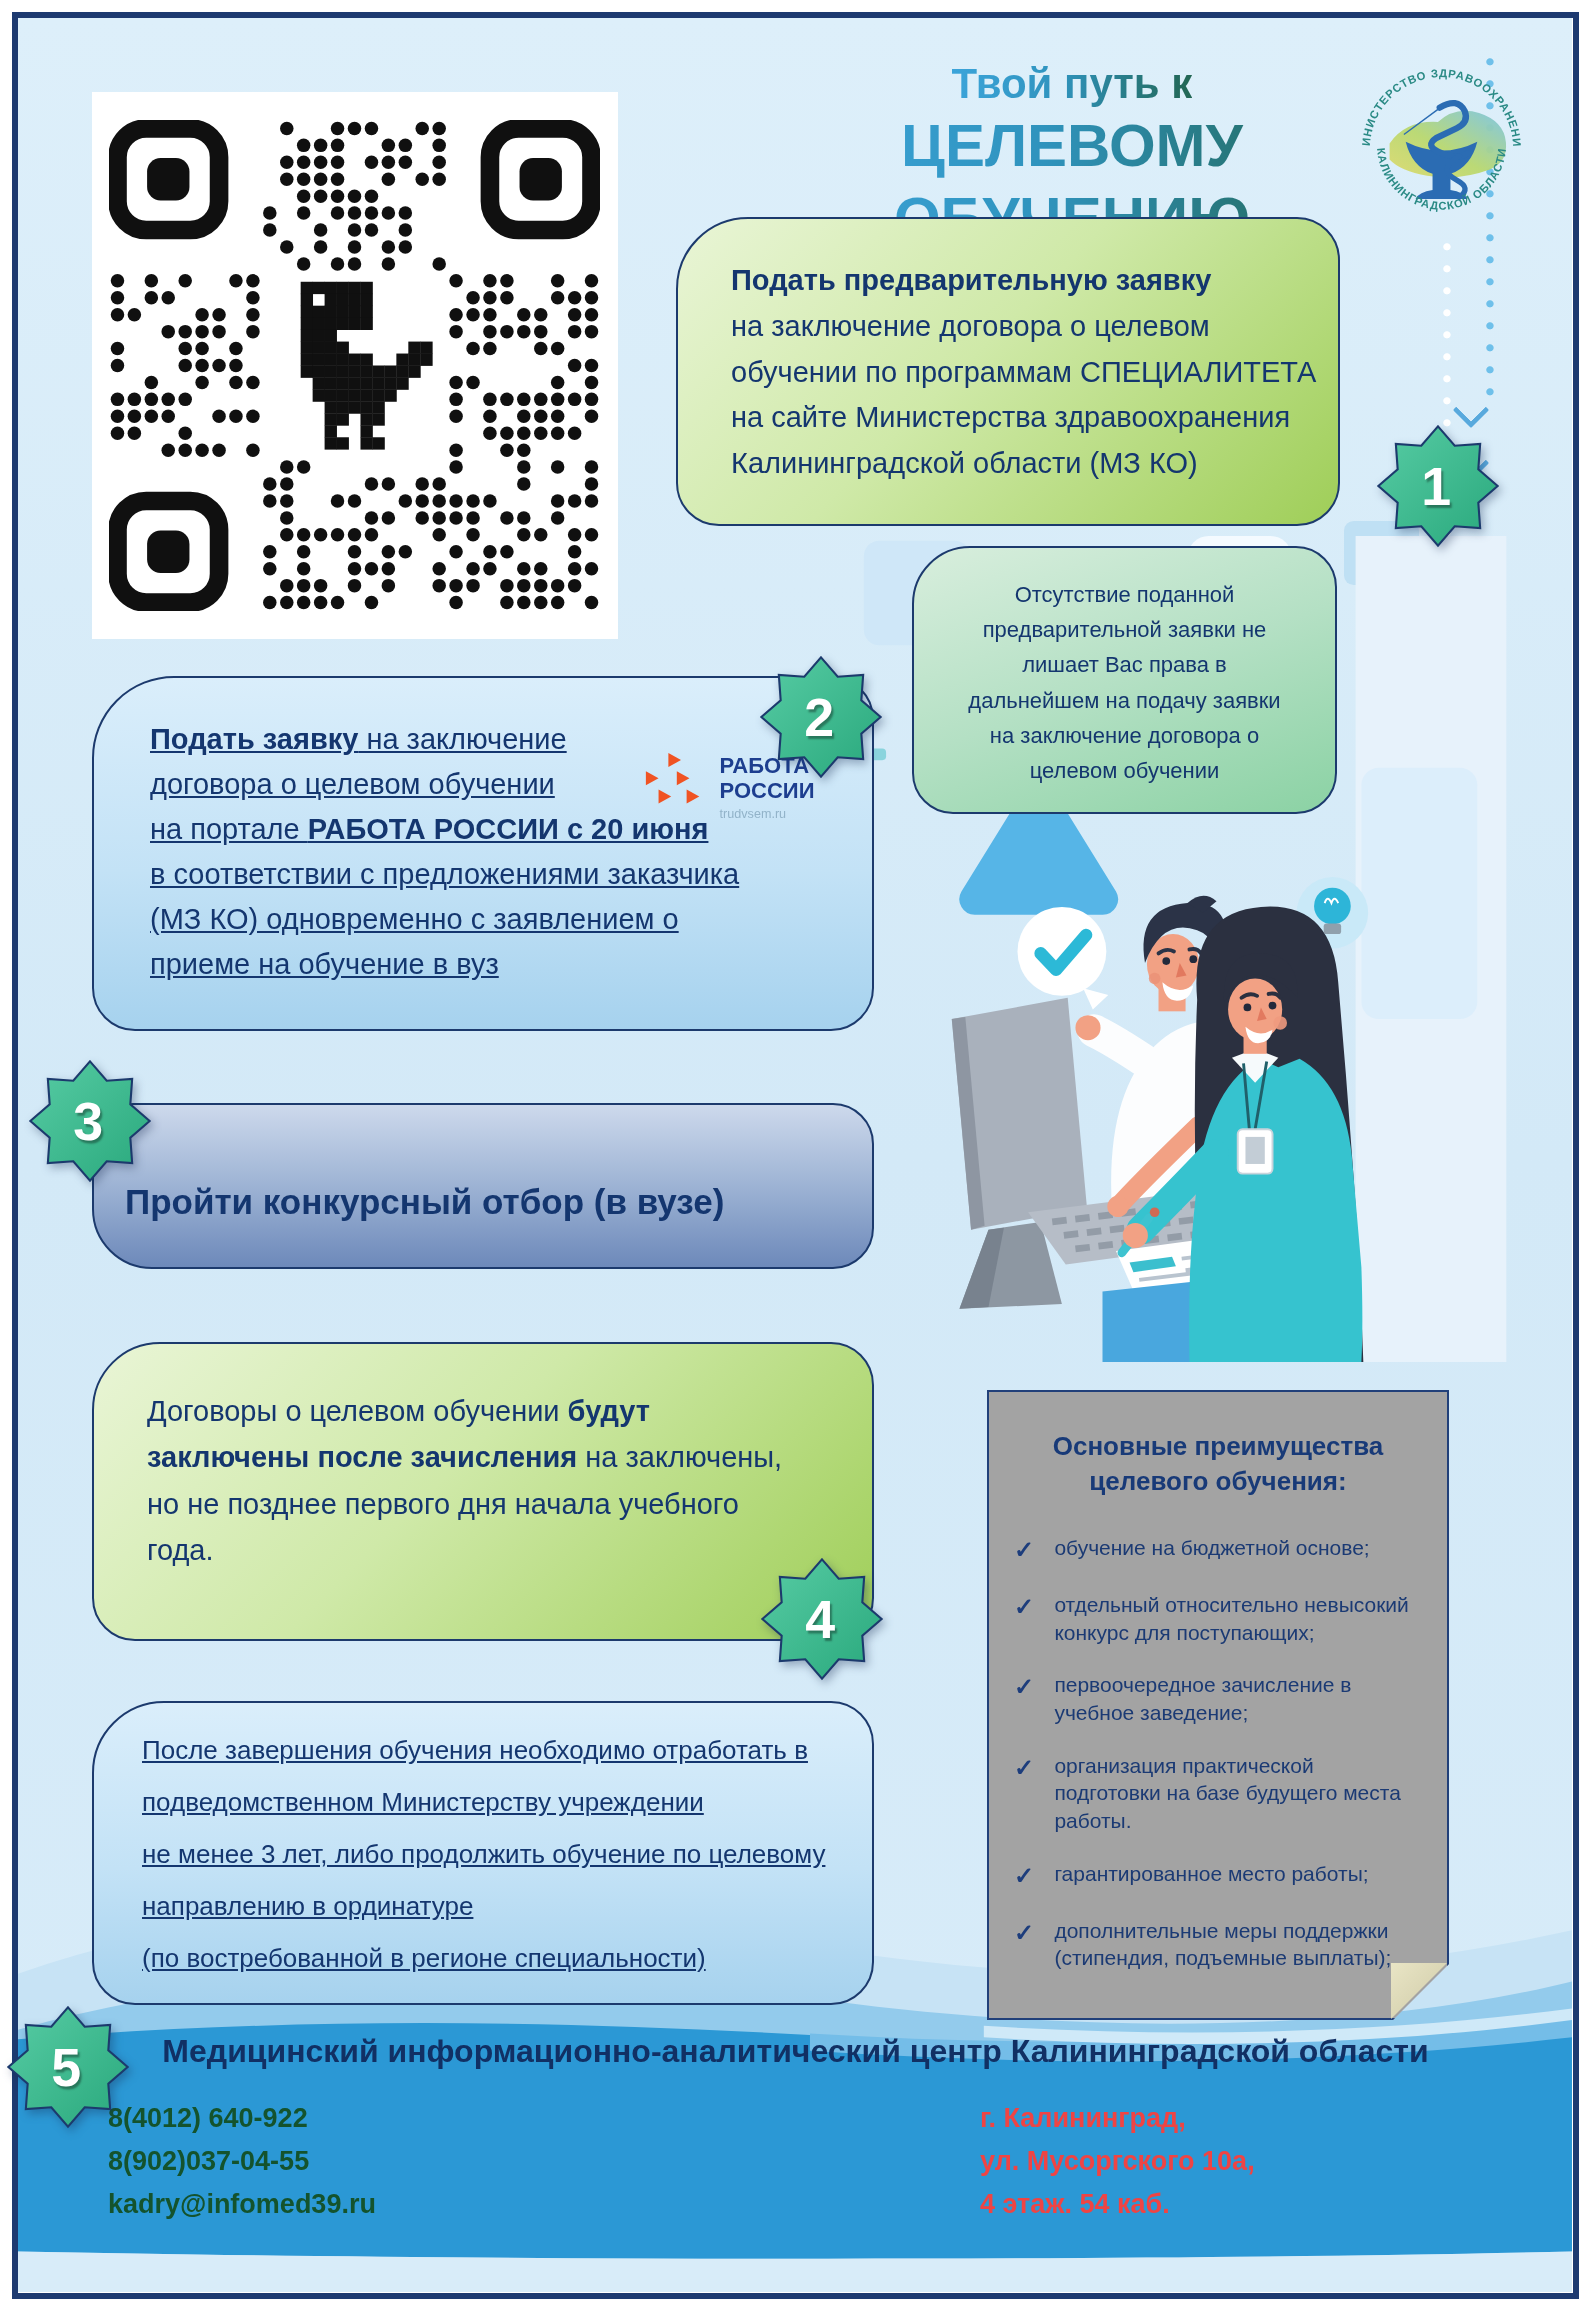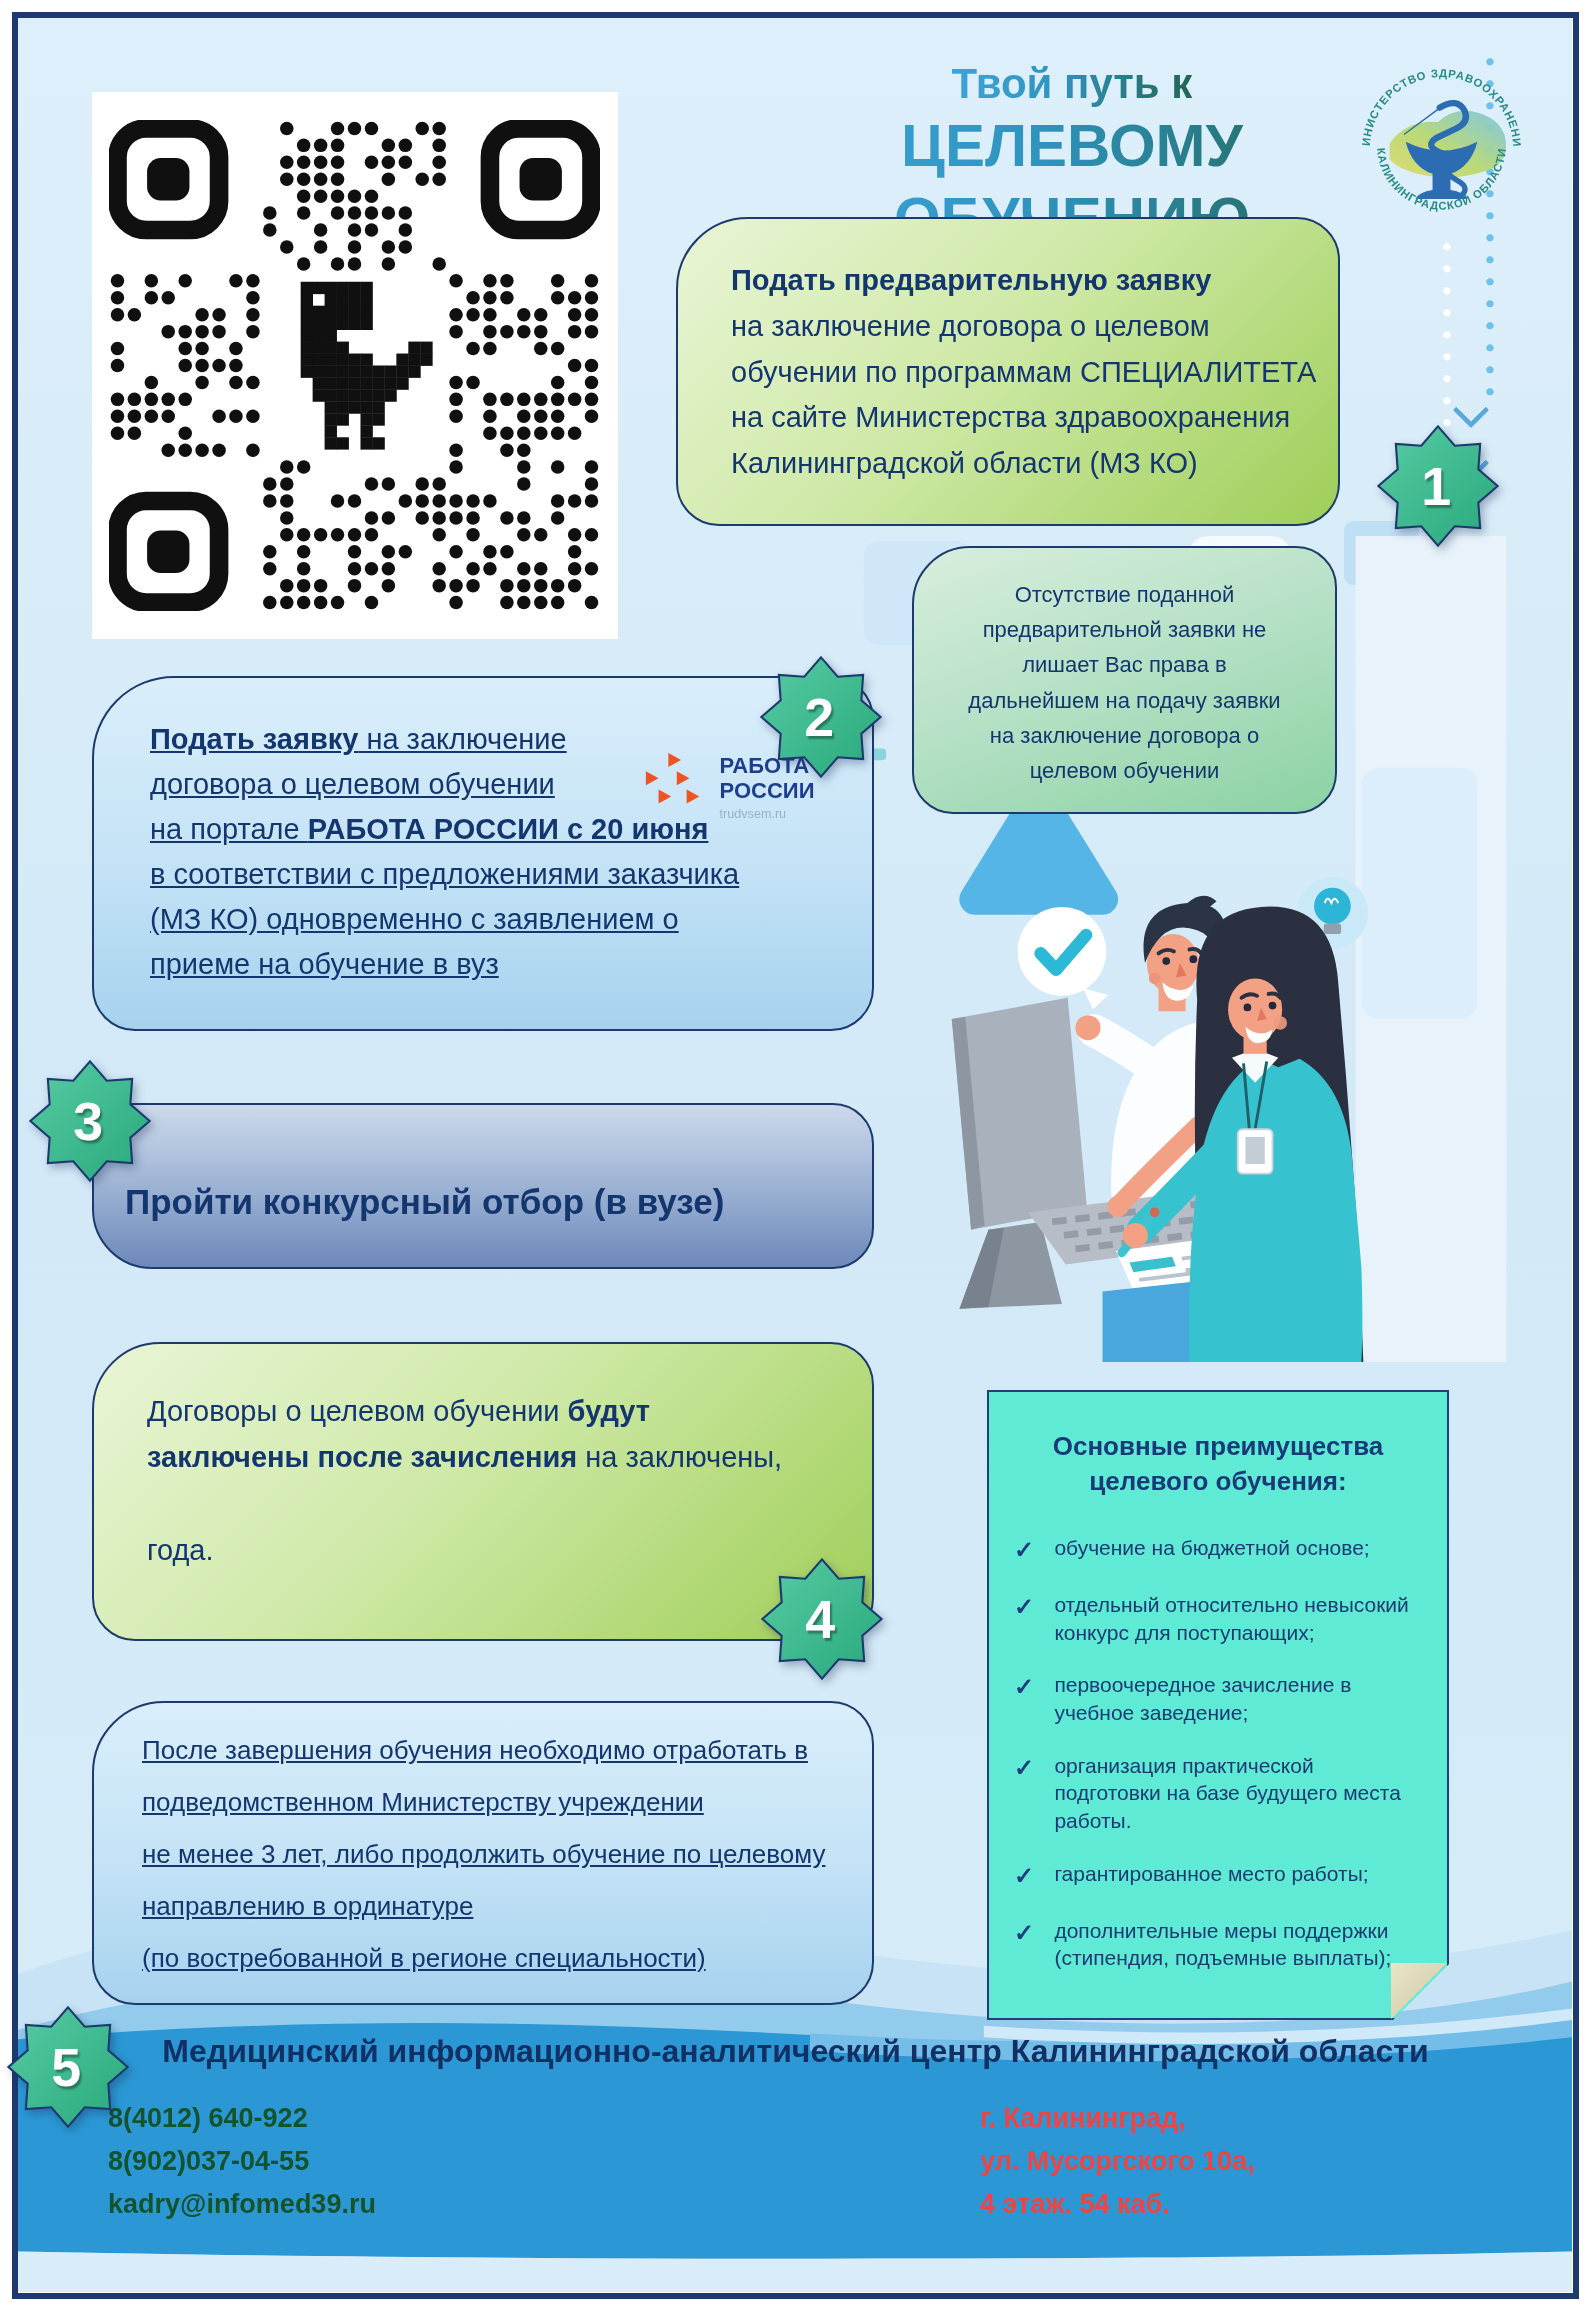--- a/index.html
+++ b/index.html
@@ -46,21 +46,21 @@
         font-size:35px;font-weight:800;}
   #box4{left:92px;top:1342px;width:782px;height:299px;border-radius:68px 43px 43px 43px;padding:44px 39px 11px 53px;font-size:29px;line-height:1.6;}
   #box5{left:92px;top:1701px;width:782px;height:304px;border-radius:72px 43px 43px 43px;padding:21px 27px 0 48px;font-size:26px;line-height:2.0;}
   #box5 .line{white-space:nowrap;}
   
   .wr{position:absolute;left:546px;top:75px;width:217px;display:flex;gap:11.6px;align-items:flex-start;}
   .wr-tri{flex:0 0 68px;}
   .wr-t1,.wr-t2{font-size:22px;font-weight:800;color:#1d3e8f;line-height:1.15;}
   .wr-site{font-size:12.6px;color:#92b3c9;margin-top:1.9px;}
   
-  .note{position:absolute;left:987px;top:1390px;width:462px;height:630px;background:#5eead4;border:2.9px solid #21407a;
+  .note{position:absolute;left:987px;top:1390px;width:462px;height:630px;background:#a3a3a3;border:2.9px solid #21407a;
         box-sizing:border-box;z-index:30;padding:37px 25px 0 25px;
         clip-path:polygon(0 0,100% 0,100% calc(100% - 56px),calc(100% - 56px) 100%,0 100%);
         box-shadow:5.8px 5.8px 9.7px rgba(30,50,90,.18);}
   .note-title{text-align:center;font-size:26px;font-weight:800;line-height:1.35;margin-bottom:35px;color:#183a78;}
   .bitem{display:flex;gap:17.4px;margin-bottom:25px;font-size:21px;line-height:1.32;color:#1b3a74;}
   .bcheck{flex:0 0 23px;font-size:24px;font-weight:700;color:#1d3d7c;}
   .fold{position:absolute;left:1391px;top:1963px;width:56px;height:56px;background:linear-gradient(315deg,#cdc9a6,#e9e5c5);
         clip-path:polygon(0 0,100% 0,0 100%);z-index:31;filter:drop-shadow(-2.9px -2.9px 2.9px rgba(0,0,0,.18));}
   
   .badge{position:absolute;width:126px;height:126px;z-index:80;filter:drop-shadow(3.9px 4.8px 4.8px rgba(20,40,80,.35));}
@@ -529,21 +529,21 @@
   </div>
 
   <div class="card slate" id="box3">
     <p>Пройти конкурсный отбор (в вузе)</p>
   </div>
 
   <div class="card green" id="box4">
     <p>
       <span>Договоры о целевом обучении </span><span class="b">будут</span><br>
       <span class="b">заключены после зачисления</span><span> на заключены,</span><br>
-      <br>
+      <span>но не позднее первого дня начала учебного</span><br>
       <span>года.</span>
     </p>
   </div>
 
   <div class="card blue" id="box5">
     <div>
         <div class="line">После завершения обучения необходимо отработать в</div>
         <div class="line">подведомственном Министерству учреждении</div>
         <div class="line">не менее 3 лет, либо продолжить обучение по целевому</div>
         <div class="line">направлению в ординатуре</div>

